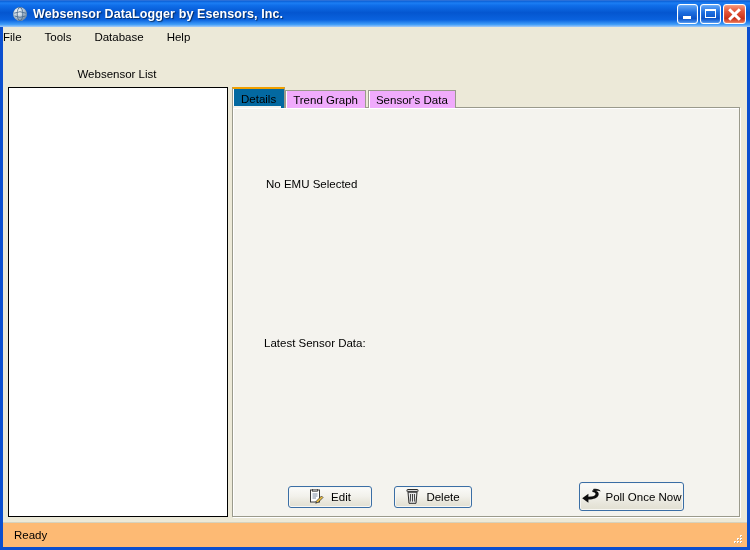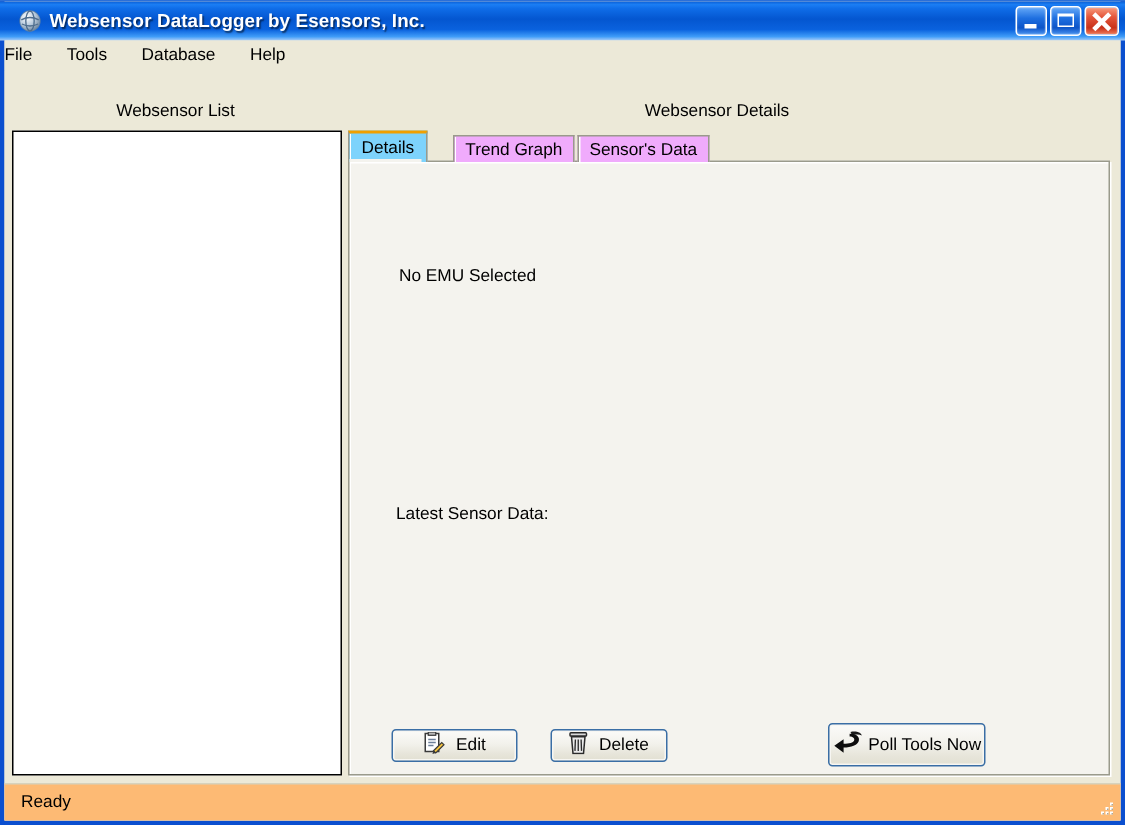--- a/index.html
+++ b/index.html
@@ -189,25 +189,25 @@
     background: #f0abfc;
     border: 1px solid #9a9a8c;
     border-bottom: none;
     margin-right: 2px;
     white-space: nowrap;
     position: relative;
     box-shadow: inset 1px 0 0 #ffffff;
   }
   .tab.active {
     height: 21px;
-    background: #7dd3fc;
+    background: #0369a1;
     border: 1px solid #9a9a8c;
     border-top: 2px solid #f0a000;
     border-bottom: none;
-    margin-right: 17px;
+    margin-right: 0;
     padding: 0 8px;
     z-index: 5;
     box-shadow: inset 1px 0 0 #ffffff;
   }
   .tab-panel {
     position: absolute;
     left: 0; top: 20px;
     width: 508px; height: 410px;
     box-sizing: border-box;
     background: #f4f3ee;
@@ -242,20 +242,21 @@
     border: 1px solid #3a6ea5;
     border-radius: 3px;
     box-shadow: inset 0 0 0 1px #f7f6f2;
     display: flex;
     align-items: center;
     justify-content: center;
     gap: 7px;
     font-size: 11.5px;
     color: #000000;
     white-space: nowrap;
+    margin-left: 27px;
   }
   #btn-edit   { left: 28px;  top: 378px; width: 84px; height: 22px; }
   #btn-delete { left: 134px; top: 378px; width: 78px; height: 22px; }
   #btn-poll   { left: 319px; top: 374px; width: 105px; height: 29px; gap: 2px; }
 
   .btn-icon { flex: none; display: block; }
 
   
   .statusbar {
     position: absolute;
@@ -320,21 +321,20 @@
   <div class="menubar">
     <div class="menu-item">File</div>
     <div class="menu-item">Tools</div>
     <div class="menu-item">Database</div>
     <div class="menu-item">Help</div>
   </div>
 
   <div class="client">
 
     <div class="col-label" id="lbl-list">Websensor List</div>
-    <div class="col-label" id="lbl-detail">Websensor Details</div>
 
     <div class="list-box"></div>
 
     <div class="tabs-host">
       <div class="tab-strip">
         <div class="tab active">Details</div>
         <div class="tab">Trend Graph</div>
         <div class="tab">Sensor's Data</div>
       </div>
 
@@ -372,21 +372,21 @@
 
         <div class="xp-btn" id="btn-poll">
           <span class="btn-icon">
             <svg width="22" height="20" viewBox="0 0 22 20" aria-hidden="true">
               <path d="M12 3 C16 2.2 19 3.4 19.6 5.4 C17.6 4.4 15 4.6 13.2 5.6 Z" fill="#1a1a1a"></path>
               <path d="M11.4 4.2 C16.2 4.2 18.6 6.6 17.4 9.4 C16.4 11.8 12.8 13.4 7.4 13.4
                        L7.4 16.8 L1.2 12.2 L7.4 7.8 L7.4 10.8
                        C11.4 10.8 13.8 10.0 14.4 8.6 C15.0 7.2 13.6 6.0 11.4 6.0 Z" fill="#0d0d0d"></path>
             </svg>
           </span>
-          <span>Poll Tools Now</span>
+          <span>Poll Once Now</span>
         </div>
       </div>
       <div class="tab-join"></div>
     </div>
 
     <div class="statusbar">
       <span class="status-text">Ready</span>
       <span class="status-grip">
         <svg width="12" height="12" viewBox="0 0 12 12" aria-hidden="true">
           <g fill="#ffffff">

